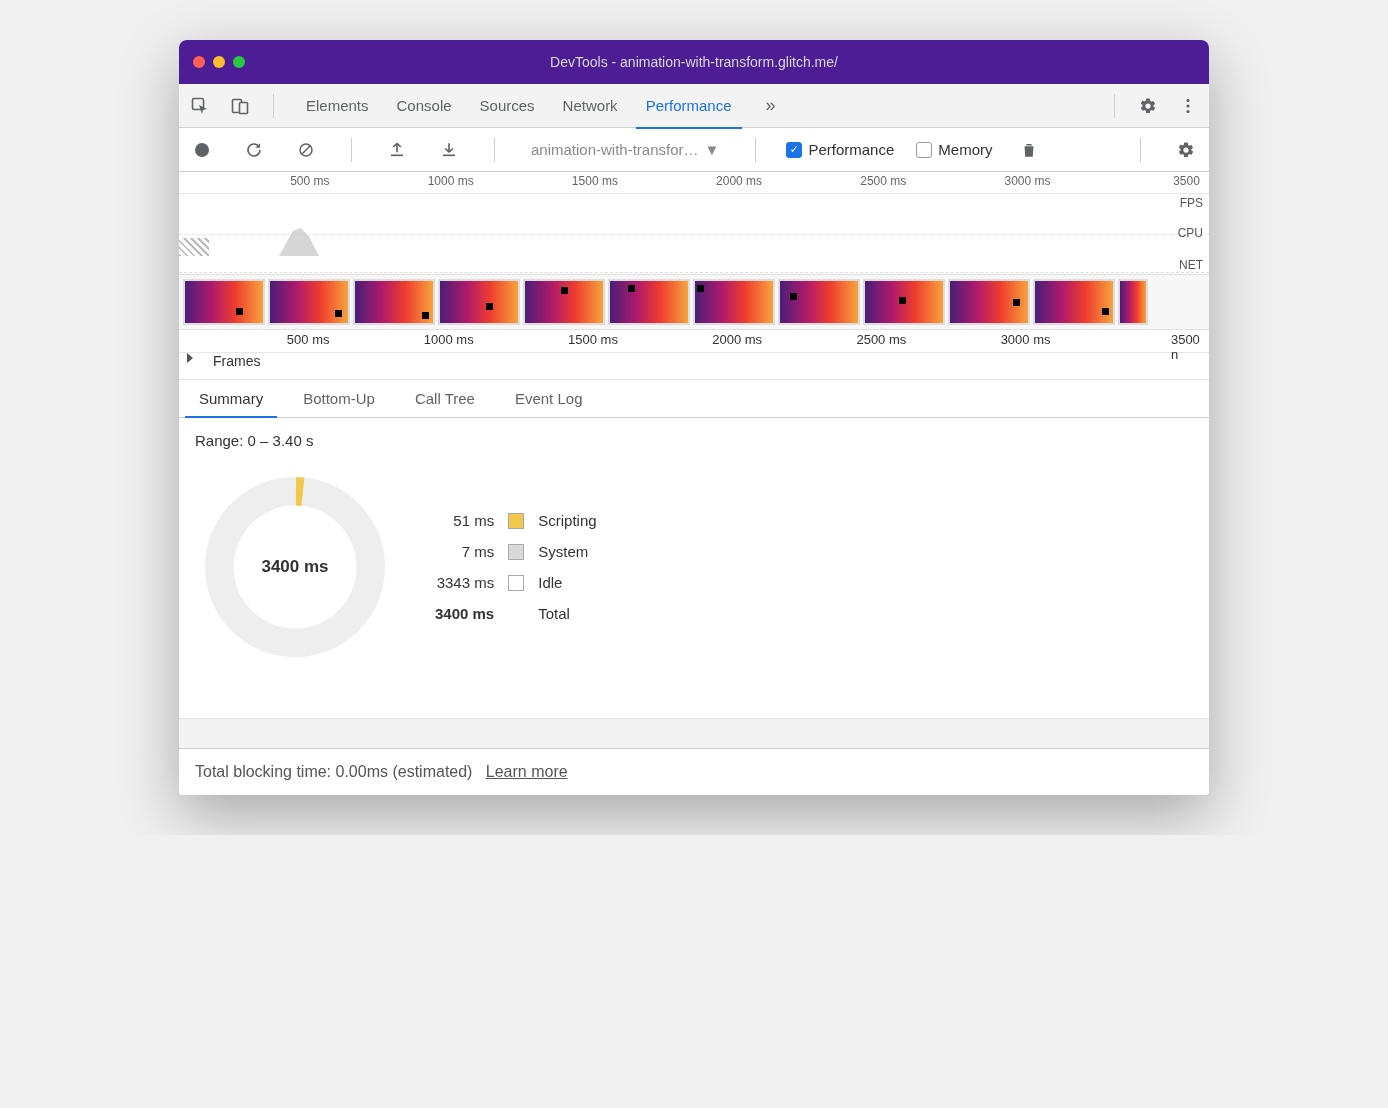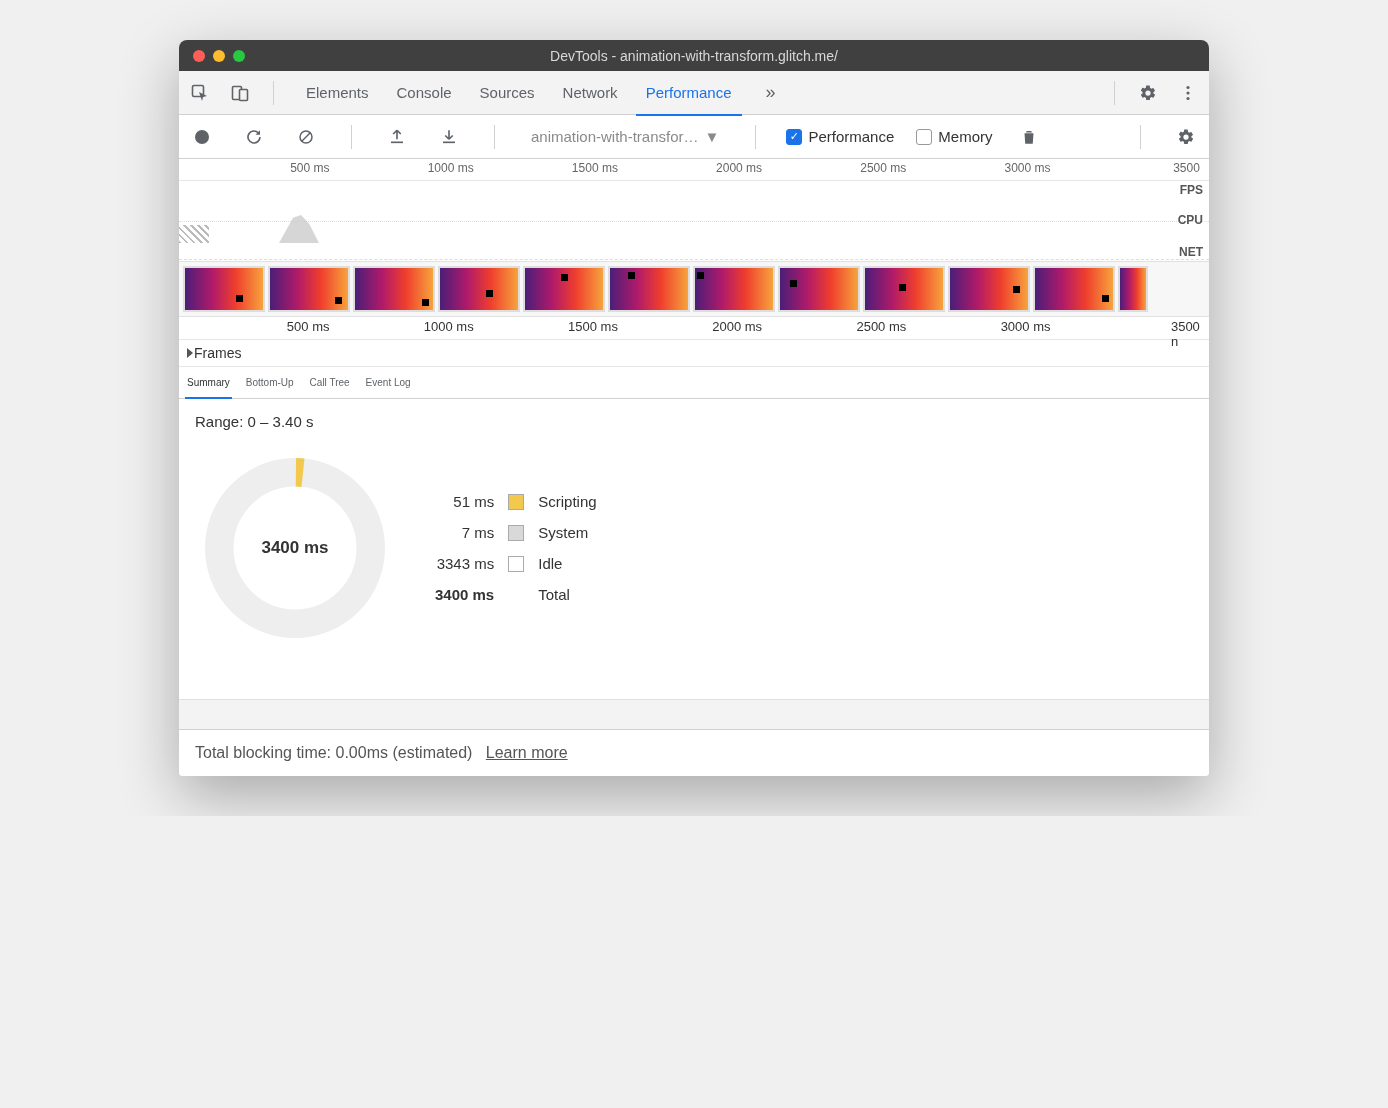--- a/index.html
+++ b/index.html
@@ -1,18 +1,18 @@
 <!DOCTYPE html>
 <html><head>
 <meta charset="utf-8">
 <style>
   * { box-sizing: border-box; margin: 0; padding: 0; font-family: -apple-system, BlinkMacSystemFont, "Segoe UI", Helvetica, Arial, sans-serif; }
   body { background: #f0f0f0; display: flex; align-items: flex-start; justify-content: center; padding: 40px 0; }
   .window { width: 1030px; background: #fff; border-radius: 8px 8px 4px 4px; box-shadow: 0 20px 60px rgba(0,0,0,0.3); overflow: hidden; }
-  .titlebar { background: #404040; height: 31px; display: flex; align-items: center; position: relative; }
+  .titlebar { background: #4c1d95; height: 44px; display: flex; align-items: center; position: relative; }
   .traffic { display: flex; gap: 8px; padding-left: 14px; }
   .tl { width: 12px; height: 12px; border-radius: 50%; }
   .tl.red { background: #ff5f57; }
   .tl.yellow { background: #febc2e; }
   .tl.green { background: #28c840; }
   .titlebar .title { position: absolute; left: 0; right: 0; text-align: center; color: #d8d8d8; font-size: 14px; pointer-events: none; }
   .tabbar { display: flex; align-items: center; height: 44px; border-bottom: 1px solid #d0d0d0; background: #f3f3f3; padding: 0 6px; gap: 10px; }
   .tabbar .iconbtn { width: 30px; height: 30px; display: flex; align-items: center; justify-content: center; color: #5f6368; cursor: pointer; }
   .divider { width: 1px; height: 24px; background: #d0d0d0; margin: 0 8px; }
   .tabs { display: flex; gap: 0; }
@@ -23,34 +23,34 @@
   .toolbar { display:flex; align-items:center; height:44px; border-bottom:1px solid #d0d0d0; background:#fff; padding:0 8px; gap:22px; color:#5f6368; }
   .toolbar .iconbtn { width:30px; height:30px; display:flex; align-items:center; justify-content:center; cursor:pointer; }
   .record-dot { width:14px; height:14px; border-radius:50%; background:#5f6368; }
   .dropdown { color:#8a8a8a; font-size:15px; padding:0 6px; display:flex; align-items:center; gap:6px; max-width:260px; overflow:hidden; text-overflow:ellipsis; white-space:nowrap; cursor:pointer; }
   .chk { display:flex; align-items:center; gap:6px; font-size:15px; color:#333; cursor:pointer; }
   .cbox { width:16px; height:16px; border-radius:3px; border:1px solid #999; display:flex; align-items:center; justify-content:center; }
   .cbox.checked { background:#1a73e8; border-color:#1a73e8; color:#fff; font-size:11px; }
   .ruler { height:22px; position:relative; border-bottom:1px solid #e6e6e6; background:#fff; font-size:12px; color:#666; }
   .ruler .tick { position:absolute; top:2px; transform:translateX(-100%); padding-right:4px; }
   .overview { position:relative; height:80px; background:#fff; }
-  .ov-label { position:absolute; right:6px; font-weight:700; font-size:12px; color:#555;text-align:right; }
+  .ov-label { position:absolute; right:6px; font-weight:400; font-size:12px; color:#555;text-align:right; }
   .cpu-hump { position:absolute; bottom:18px; left:100px; width:40px; height:28px; background:#ccc; clip-path: polygon(0 100%, 35% 10%, 55% 0%, 75% 30%, 100% 100%); opacity:.8; }
   .hatch { position:absolute; bottom:18px; left:0; width:30px; height:18px; background: repeating-linear-gradient(45deg,#bbb,#bbb 2px,transparent 2px,transparent 5px); }
   .net-line { position:absolute; bottom:0; left:0; right:0; height:2px; border-top:1px dashed #ddd; }
   .overview::before { content:""; position:absolute; left:0; right:0; top:50%; border-top:1px dotted #ddd; }
   .filmstrip { display:flex; gap:3px; padding:4px 4px; background:#f7f7f7; border-top:1px solid #e0e0e0; border-bottom:1px solid #e0e0e0; }
   .thumb { flex:0 0 auto; width:82px; height:46px; background:linear-gradient(90deg,#4b1e78 0%,#b01a6a 35%,#ef3e2d 65%,#f7a33c 100%); border:2px solid #ddd; position:relative; }
   .thumb .sq { position:absolute; width:7px; height:7px; background:#000; }
   .ruler2 { height:22px; position:relative; background:#fff; font-size:13px; color:#333; }
   .ruler2 .tick { position:absolute; top:2px; transform:translateX(-100%); padding-right:4px; }
-  .frames-row { height:28px; display:flex; align-items:center; padding:0 8px; border-top:1px solid #e6e6e6; border-bottom:1px solid #e6e6e6; font-size:14px; color:#333; gap:1px; }
+  .frames-row { height:28px; display:flex; align-items:flex-start; padding:0 8px; border-top:1px solid #e6e6e6; border-bottom:1px solid #e6e6e6; font-size:14px; color:#333; gap:20px; }
   .tri { display:inline-block; width:0; height:0; border-left:6px solid #555; border-top:5px solid transparent; border-bottom:5px solid transparent; }
   .subtabs { display:flex; border-bottom:1px solid #d0d0d0; background:#fff; }
-  .subtab { padding:10px 8px; font-size:10px; color:#5f6368; cursor:pointer; position:relative; }
+  .subtab { padding:10px 20px; font-size:15px; color:#5f6368; cursor:pointer; position:relative; }
   .subtab.active { color:#333; }
   .subtab.active::after { content:""; position:absolute; left:6px; right:6px; bottom:-1px; height:2px; background:#1a73e8; }
   .summary { padding:14px 16px; min-height:300px; position:relative; }
   .range { font-size:15px; color:#333; margin-bottom:18px; }
   .chart-wrap { display:flex; align-items:center; gap:40px; }
   .donut { position:relative; width:200px; height:200px; }
   .donut svg { width:200px; height:200px; }
   .donut .center { position:absolute; top:50%; left:50%; transform:translate(-50%,-50%); font-weight:700; font-size:17px; color:#333; }
   .legend { display:grid; grid-template-columns: auto auto auto; column-gap:14px; row-gap:14px; font-size:15px; color:#333; align-items:center; }
   .legend .val { text-align:right; white-space:nowrap; }

